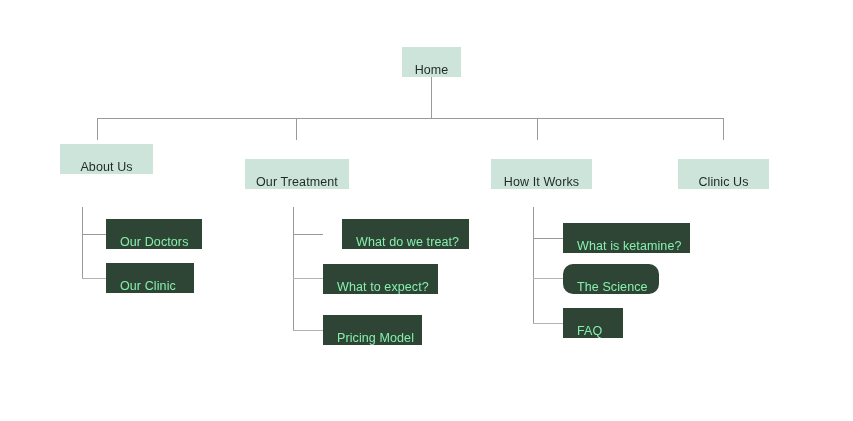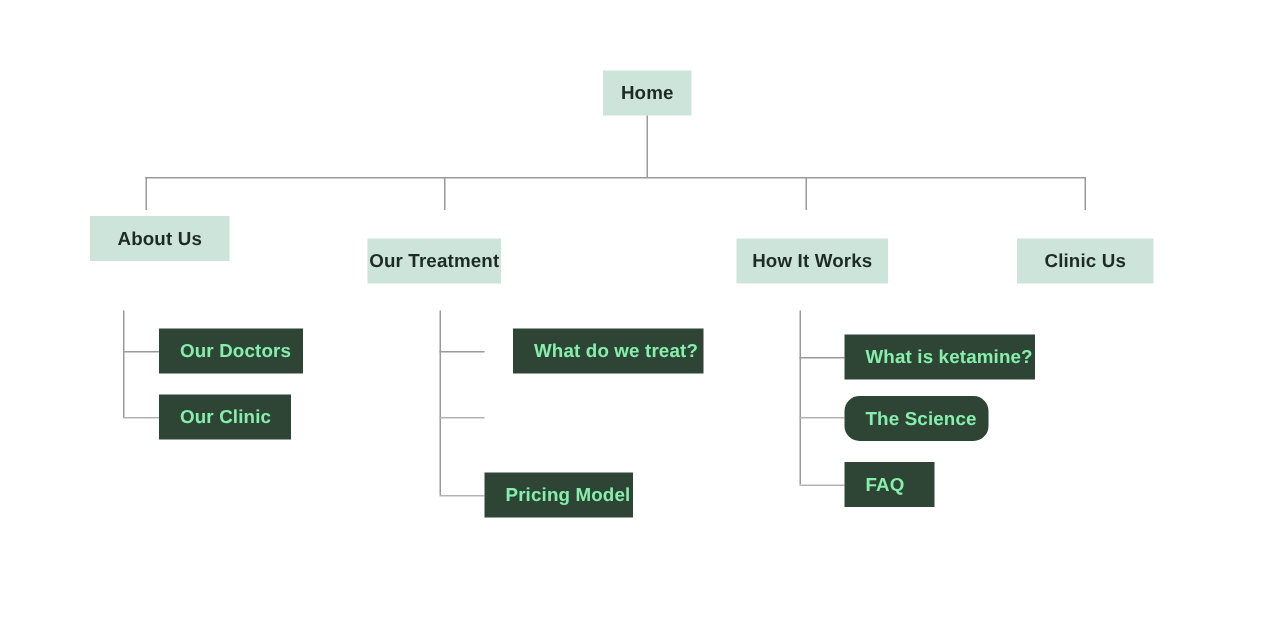--- a/index.html
+++ b/index.html
@@ -15,24 +15,23 @@
     position: relative;
     width: 853px;
     height: 421px;
     background: #ffffff;
     overflow: hidden;
   }
   .node {
     position: absolute;
     box-sizing: border-box;
     display: flex;
-    align-items: center;
+    align-items: flex-end;
     white-space: nowrap;
     letter-spacing: 0.1px;
-    font-weight: bold;
   }
   
   .node.light {
     background: #cde4db;
     color: #1d2b22;
     justify-content: center;
     font-size: 12.5px;
     height: 30px;
   }
   
@@ -74,21 +73,21 @@
 
   <div class="vline" style="left:97px; top:118px; height:22px;"></div>
   <div class="vline" style="left:296px; top:118px; height:22px;"></div>
   <div class="vline" style="left:537px; top:118px; height:22px;"></div>
   <div class="vline" style="left:723px; top:118px; height:22px;"></div>
 
   <div class="node light" style="left:60px; top:144px; width:93px;">
     <span>About Us</span>
   </div>
 
-  <div class="node light" style="left:245px; top:159px; width:89px;">
+  <div class="node light" style="left:245px; top:159px; width:104px;">
     <span>Our Treatment</span>
   </div>
 
   <div class="node light" style="left:491px; top:159px; width:101px;">
     <span>How It Works</span>
   </div>
 
   <div class="node light" style="left:678px; top:159px; width:91px;">
     <span>Clinic Us</span>
   </div>
@@ -105,20 +104,23 @@
   </div>
 
   <div class="vline" style="left:293px; top:207px; height:123px;"></div>
   <div class="hline" style="left:293px; top:234px; width:30px;"></div>
   <div class="hline soft" style="left:293px; top:278px; width:30px;"></div>
   <div class="hline soft" style="left:293px; top:330px; width:30px;"></div>
 
   <div class="node dark" style="left:323px; top:219px; width:127px;margin-left:19px;">
     <span>What do we treat?</span>
   </div>
+  <div class="node dark" style="left:323px; top:264px; width:115px;">
+    <span>What to expect?</span>
+  </div>
   <div class="node dark" style="left:323px; top:315px; width:99px;">
     <span>Pricing Model</span>
   </div>
 
   <div class="vline" style="left:533px; top:207px; height:116px;"></div>
   <div class="hline" style="left:533px; top:238px; width:30px;"></div>
   <div class="hline soft" style="left:533px; top:278px; width:30px;"></div>
   <div class="hline soft" style="left:533px; top:323px; width:30px;"></div>
 
   <div class="node dark" style="left:563px; top:223px; width:127px;">

